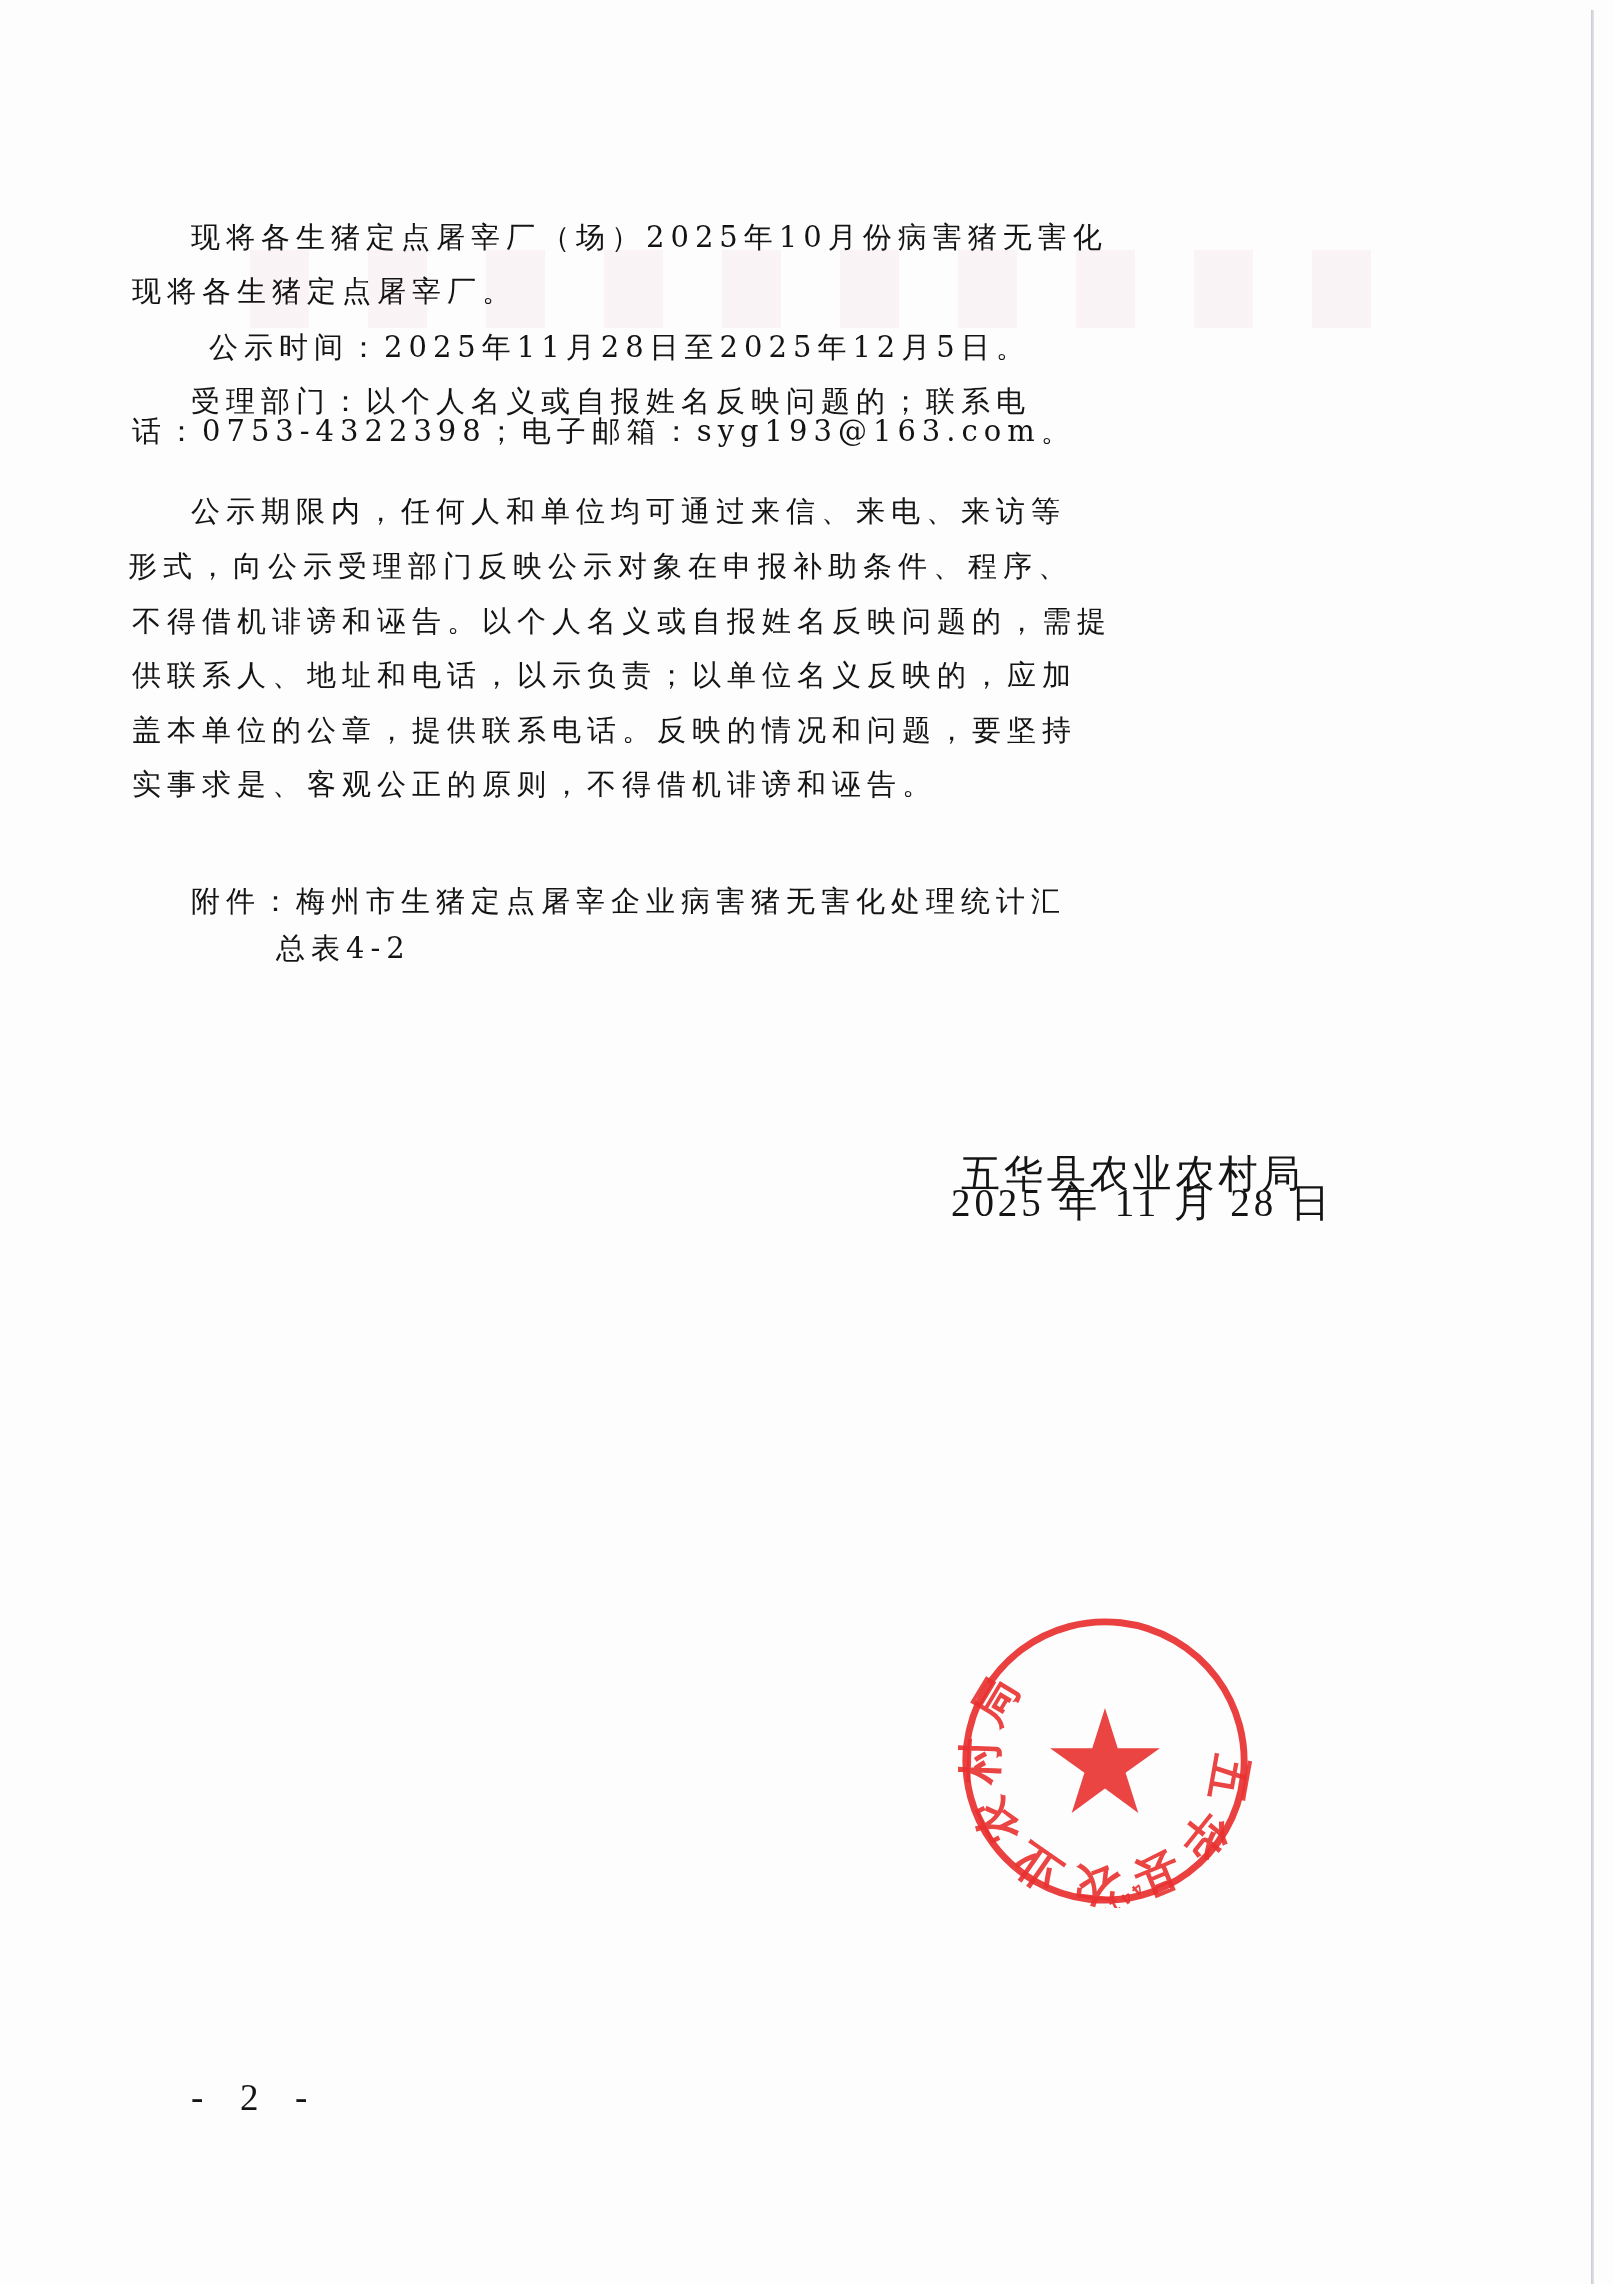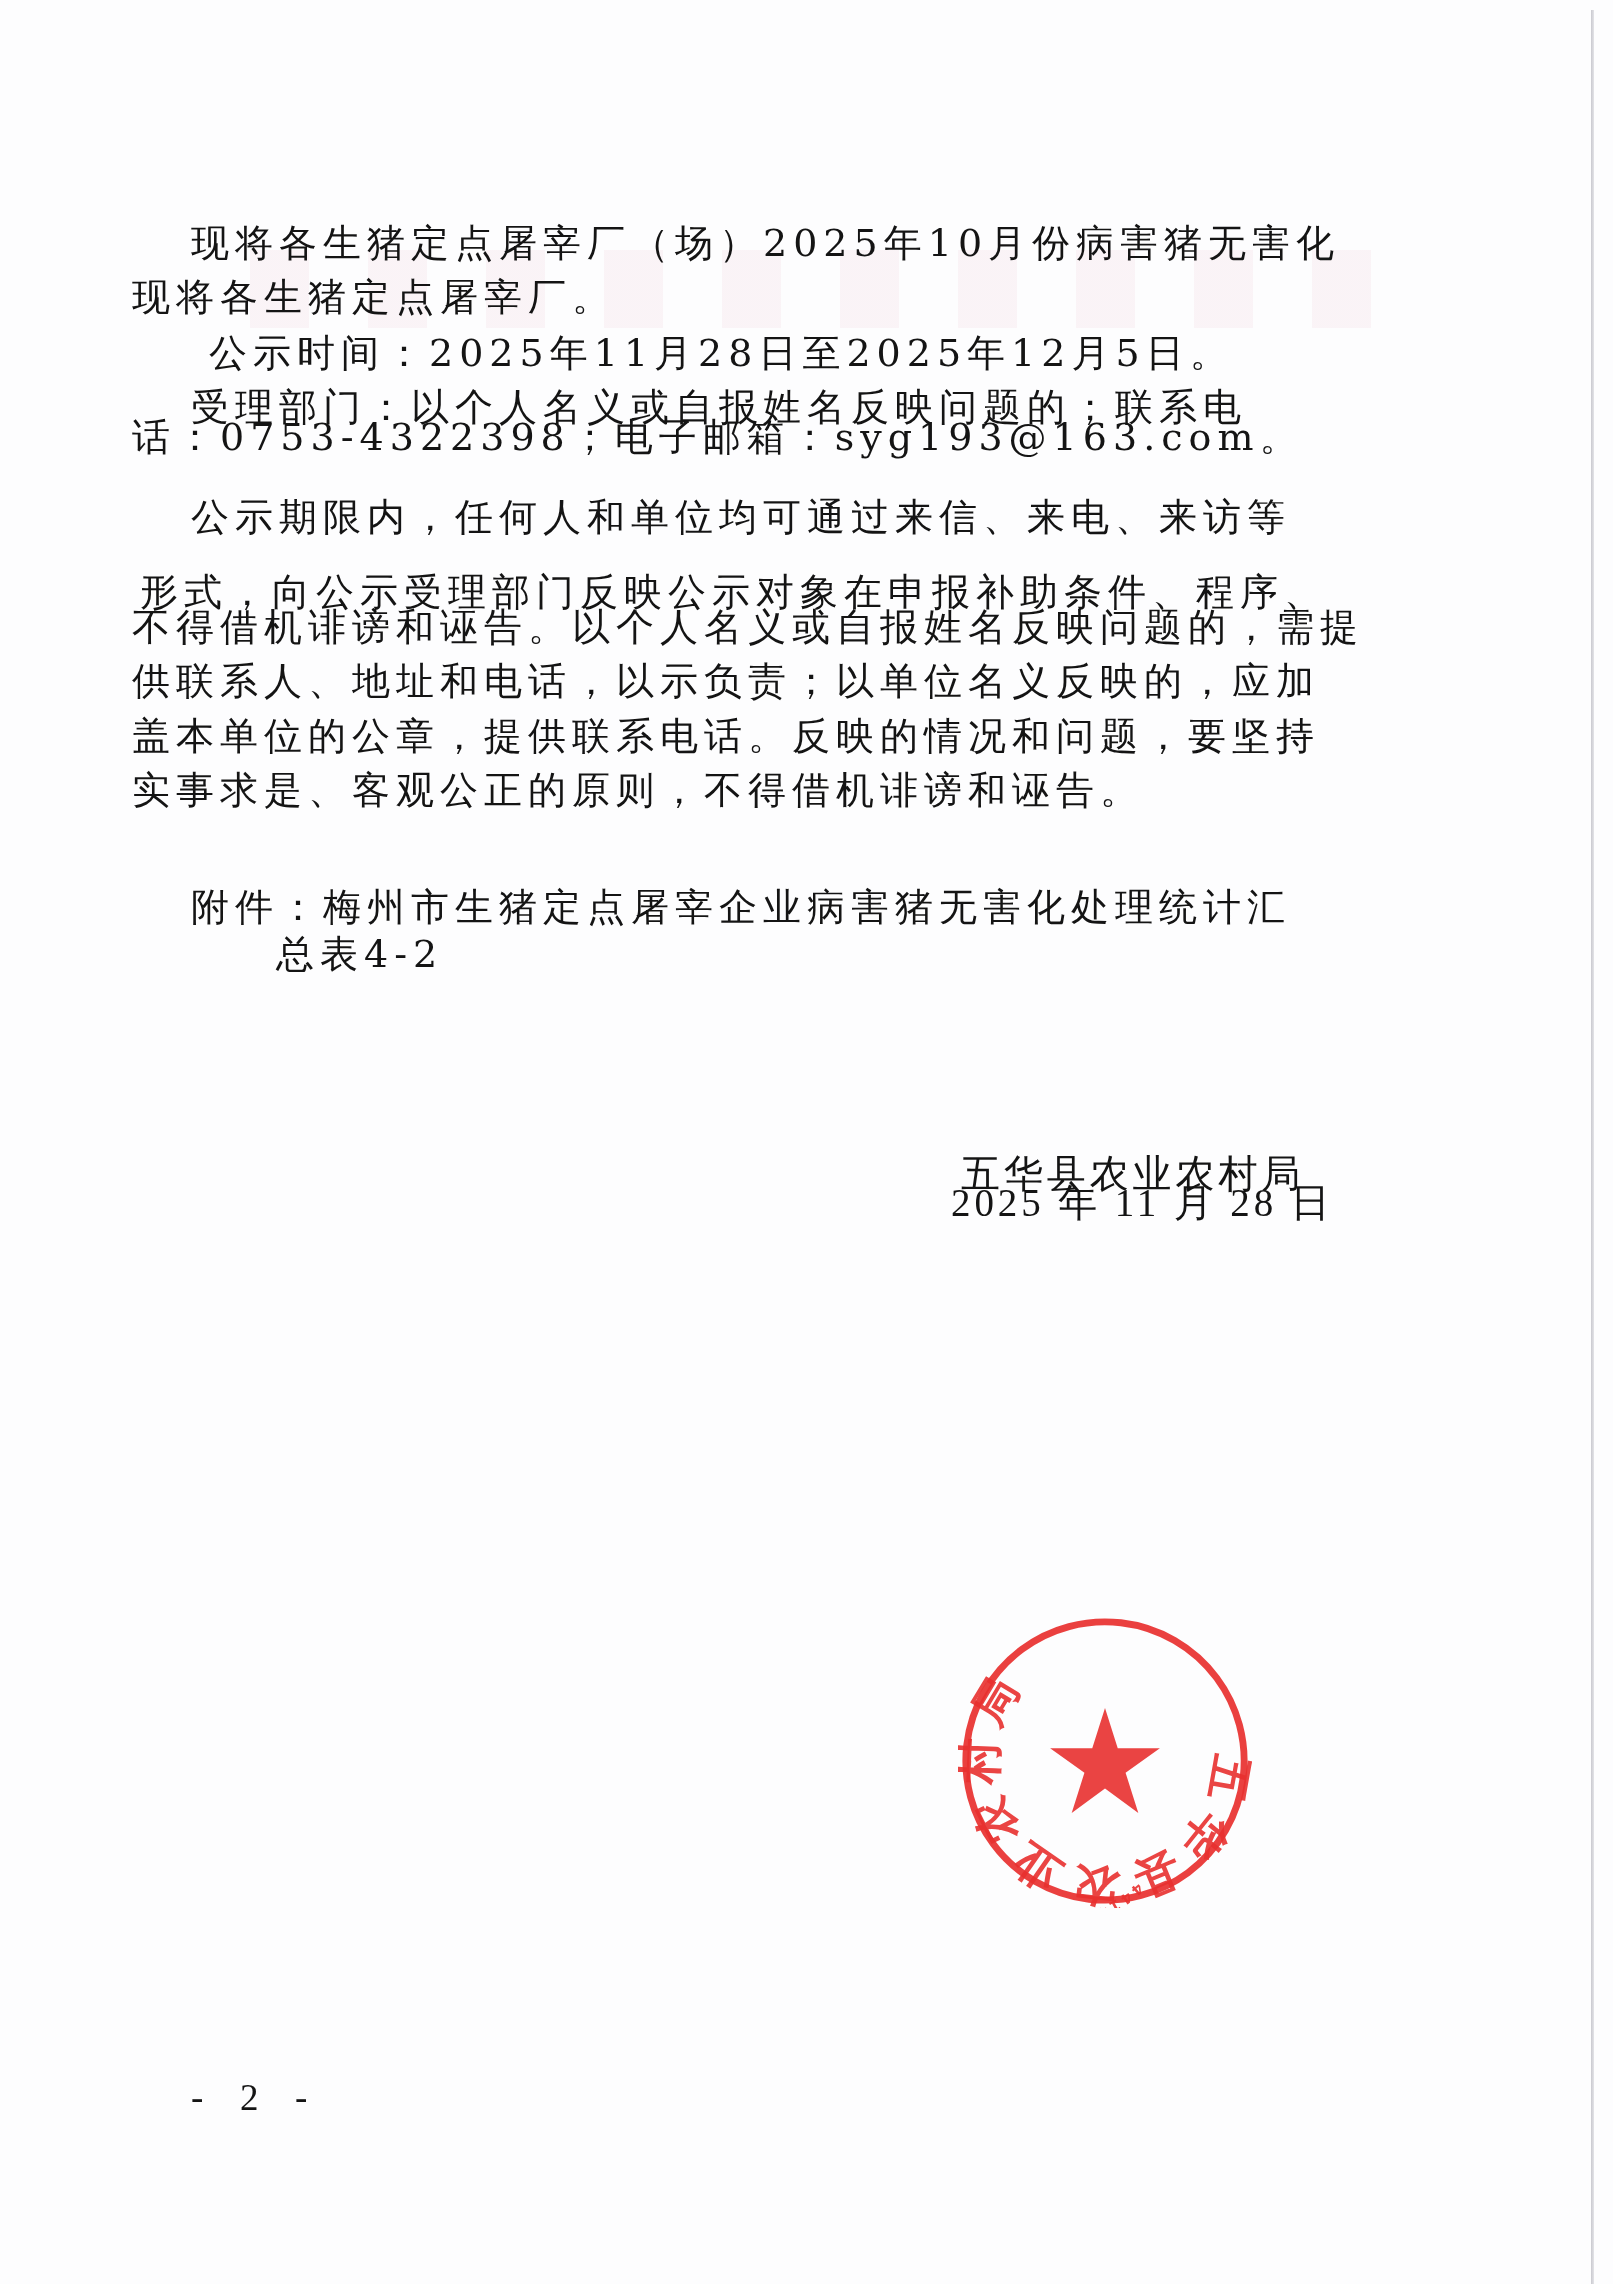--- a/index.html
+++ b/index.html
@@ -11,41 +11,41 @@
   }
   .page-edge {
     position:absolute; left:1591px; top:9.8px; width:2.9px; height:2275px;
     background:linear-gradient(to right,#c9c9cf,#e4e4e8);
   }
   .bleed-band {
     position:absolute; left:250px; top:250px; width:1166px; height:78px;
     background:repeating-linear-gradient(90deg, rgba(214,120,150,0.10) 0 59px, rgba(255,255,255,0) 59px 118px);
     opacity:0.7;
   }
-  .line { position:absolute; white-space:nowrap; font-size:38px; letter-spacing:6px; }
+  .line { position:absolute; white-space:nowrap; font-size:29px; letter-spacing:6px; }
   .sig { position:absolute; white-space:nowrap; font-size:39px; letter-spacing:3.9px; font-family:"Liberation Serif","DejaVu Serif",serif; }
   .page-number { position:absolute; left:191px; top:2076px; font-size:37px; font-family:"Liberation Serif",serif; letter-spacing:13.7px; }
   .seal { position:absolute; left:958px; top:1614px; width:294px; height:294px; }
 </style>
 </head>
 <body>
 
 <div class="page-edge"></div>
 <div class="bleed-band"></div>
 
 <div class="line" style="left:191px; top:218px;">现将各生猪定点屠宰厂（场）2025年10月份病害猪无害化</div>
 <div class="line" style="left:132px; top:272px;">现将各生猪定点屠宰厂。</div>
 
 <div class="line" style="left:191px; top:328px;margin-left:18px;">公示时间：2025年11月28日至2025年12月5日。</div>
 
 <div class="line" style="left:191px; top:382px;">受理部门：以个人名义或自报姓名反映问题的；联系电</div>
 <div class="line" style="left:132px; top:412px;text-align:right;">话：0753-4322398；电子邮箱：syg193@163.com。</div>
 
 <div class="line" style="left:191px; top:492px;">公示期限内，任何人和单位均可通过来信、来电、来访等</div>
-<div class="line" style="left:140px; top:547px;margin-top:20px;">形式，向公示受理部门反映公示对象在申报补助条件、程序、</div>
+<div class="line" style="left:128px; top:547px;">形式，向公示受理部门反映公示对象在申报补助条件、程序、</div>
 <div class="line" style="left:132px; top:602px;">不得借机诽谤和诬告。以个人名义或自报姓名反映问题的，需提</div>
 <div class="line" style="left:132px; top:656px;">供联系人、地址和电话，以示负责；以单位名义反映的，应加</div>
 <div class="line" style="left:132px; top:711px;">盖本单位的公章，提供联系电话。反映的情况和问题，要坚持</div>
 <div class="line" style="left:132px; top:765px;">实事求是、客观公正的原则，不得借机诽谤和诬告。</div>
 
 <div class="line" style="left:191px; top:874px;margin-top:8px;">附件：梅州市生猪定点屠宰企业病害猪无害化处理统计汇</div>
 <div class="line" style="left:276px; top:929px;">总表4-2</div>
 
 <svg class="seal" viewBox="0 0 300 300">
   <defs>

